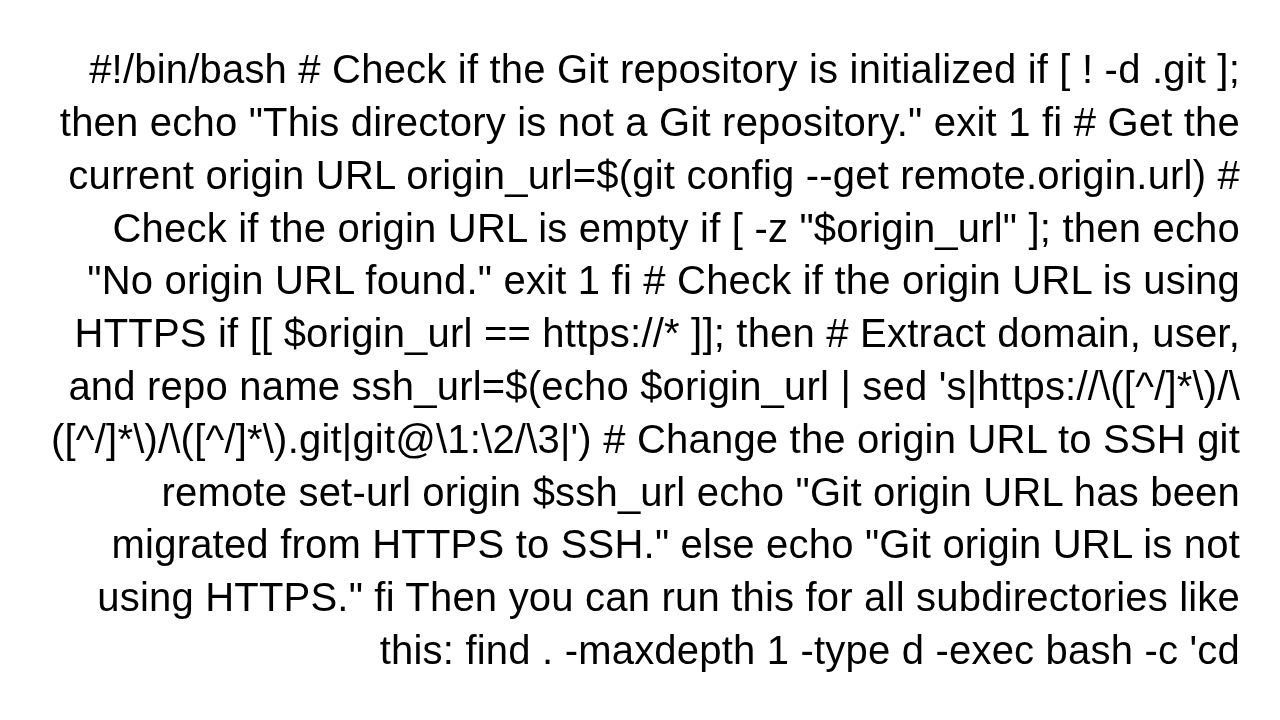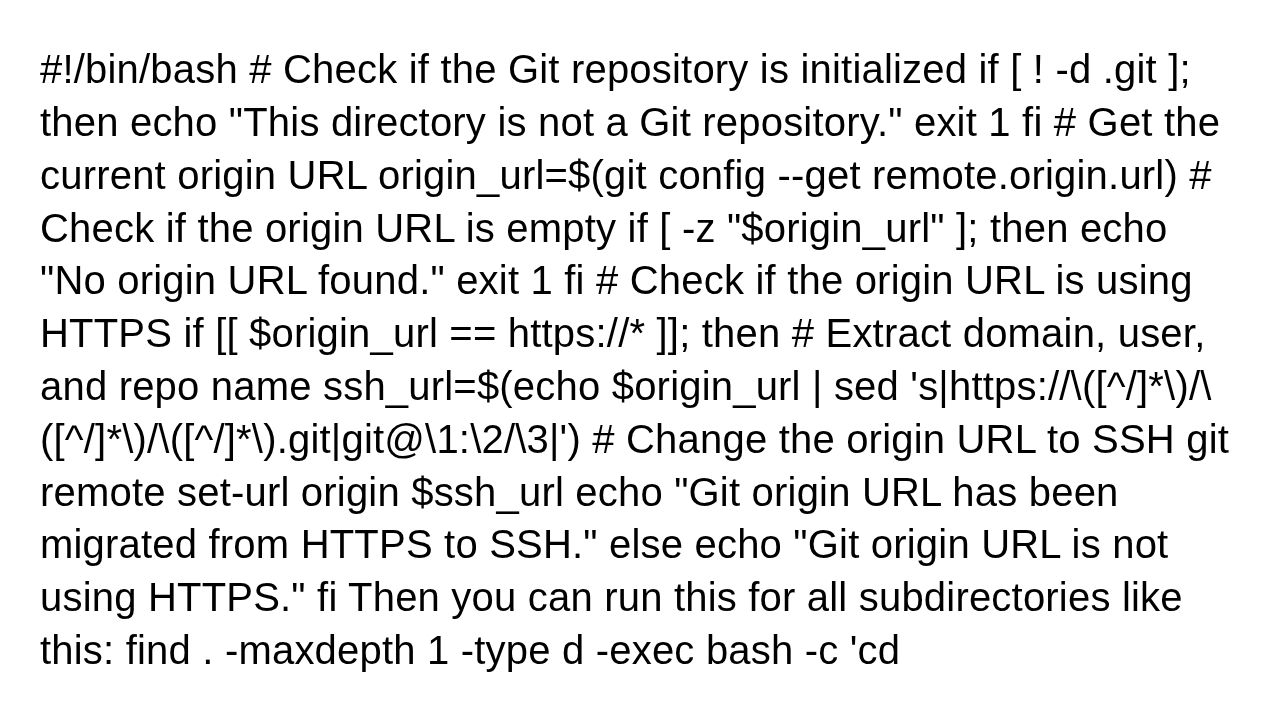--- a/index.html
+++ b/index.html
@@ -12,21 +12,21 @@
       height: 720px;
       background: #ffffff;
       font-family: Arial, Helvetica, sans-serif;
       display: flex;
       align-items: center;
       justify-content: center;
       overflow: hidden;
     }
     .content {
       width: 1200px;
-      text-align: left;
+      text-align: right;
       font-size: 40px;
       line-height: 1.32;
       color: #000000;
       font-weight: 400;
       letter-spacing: 0.2px;
     }
   </style>
 </head>
 <body>
 

